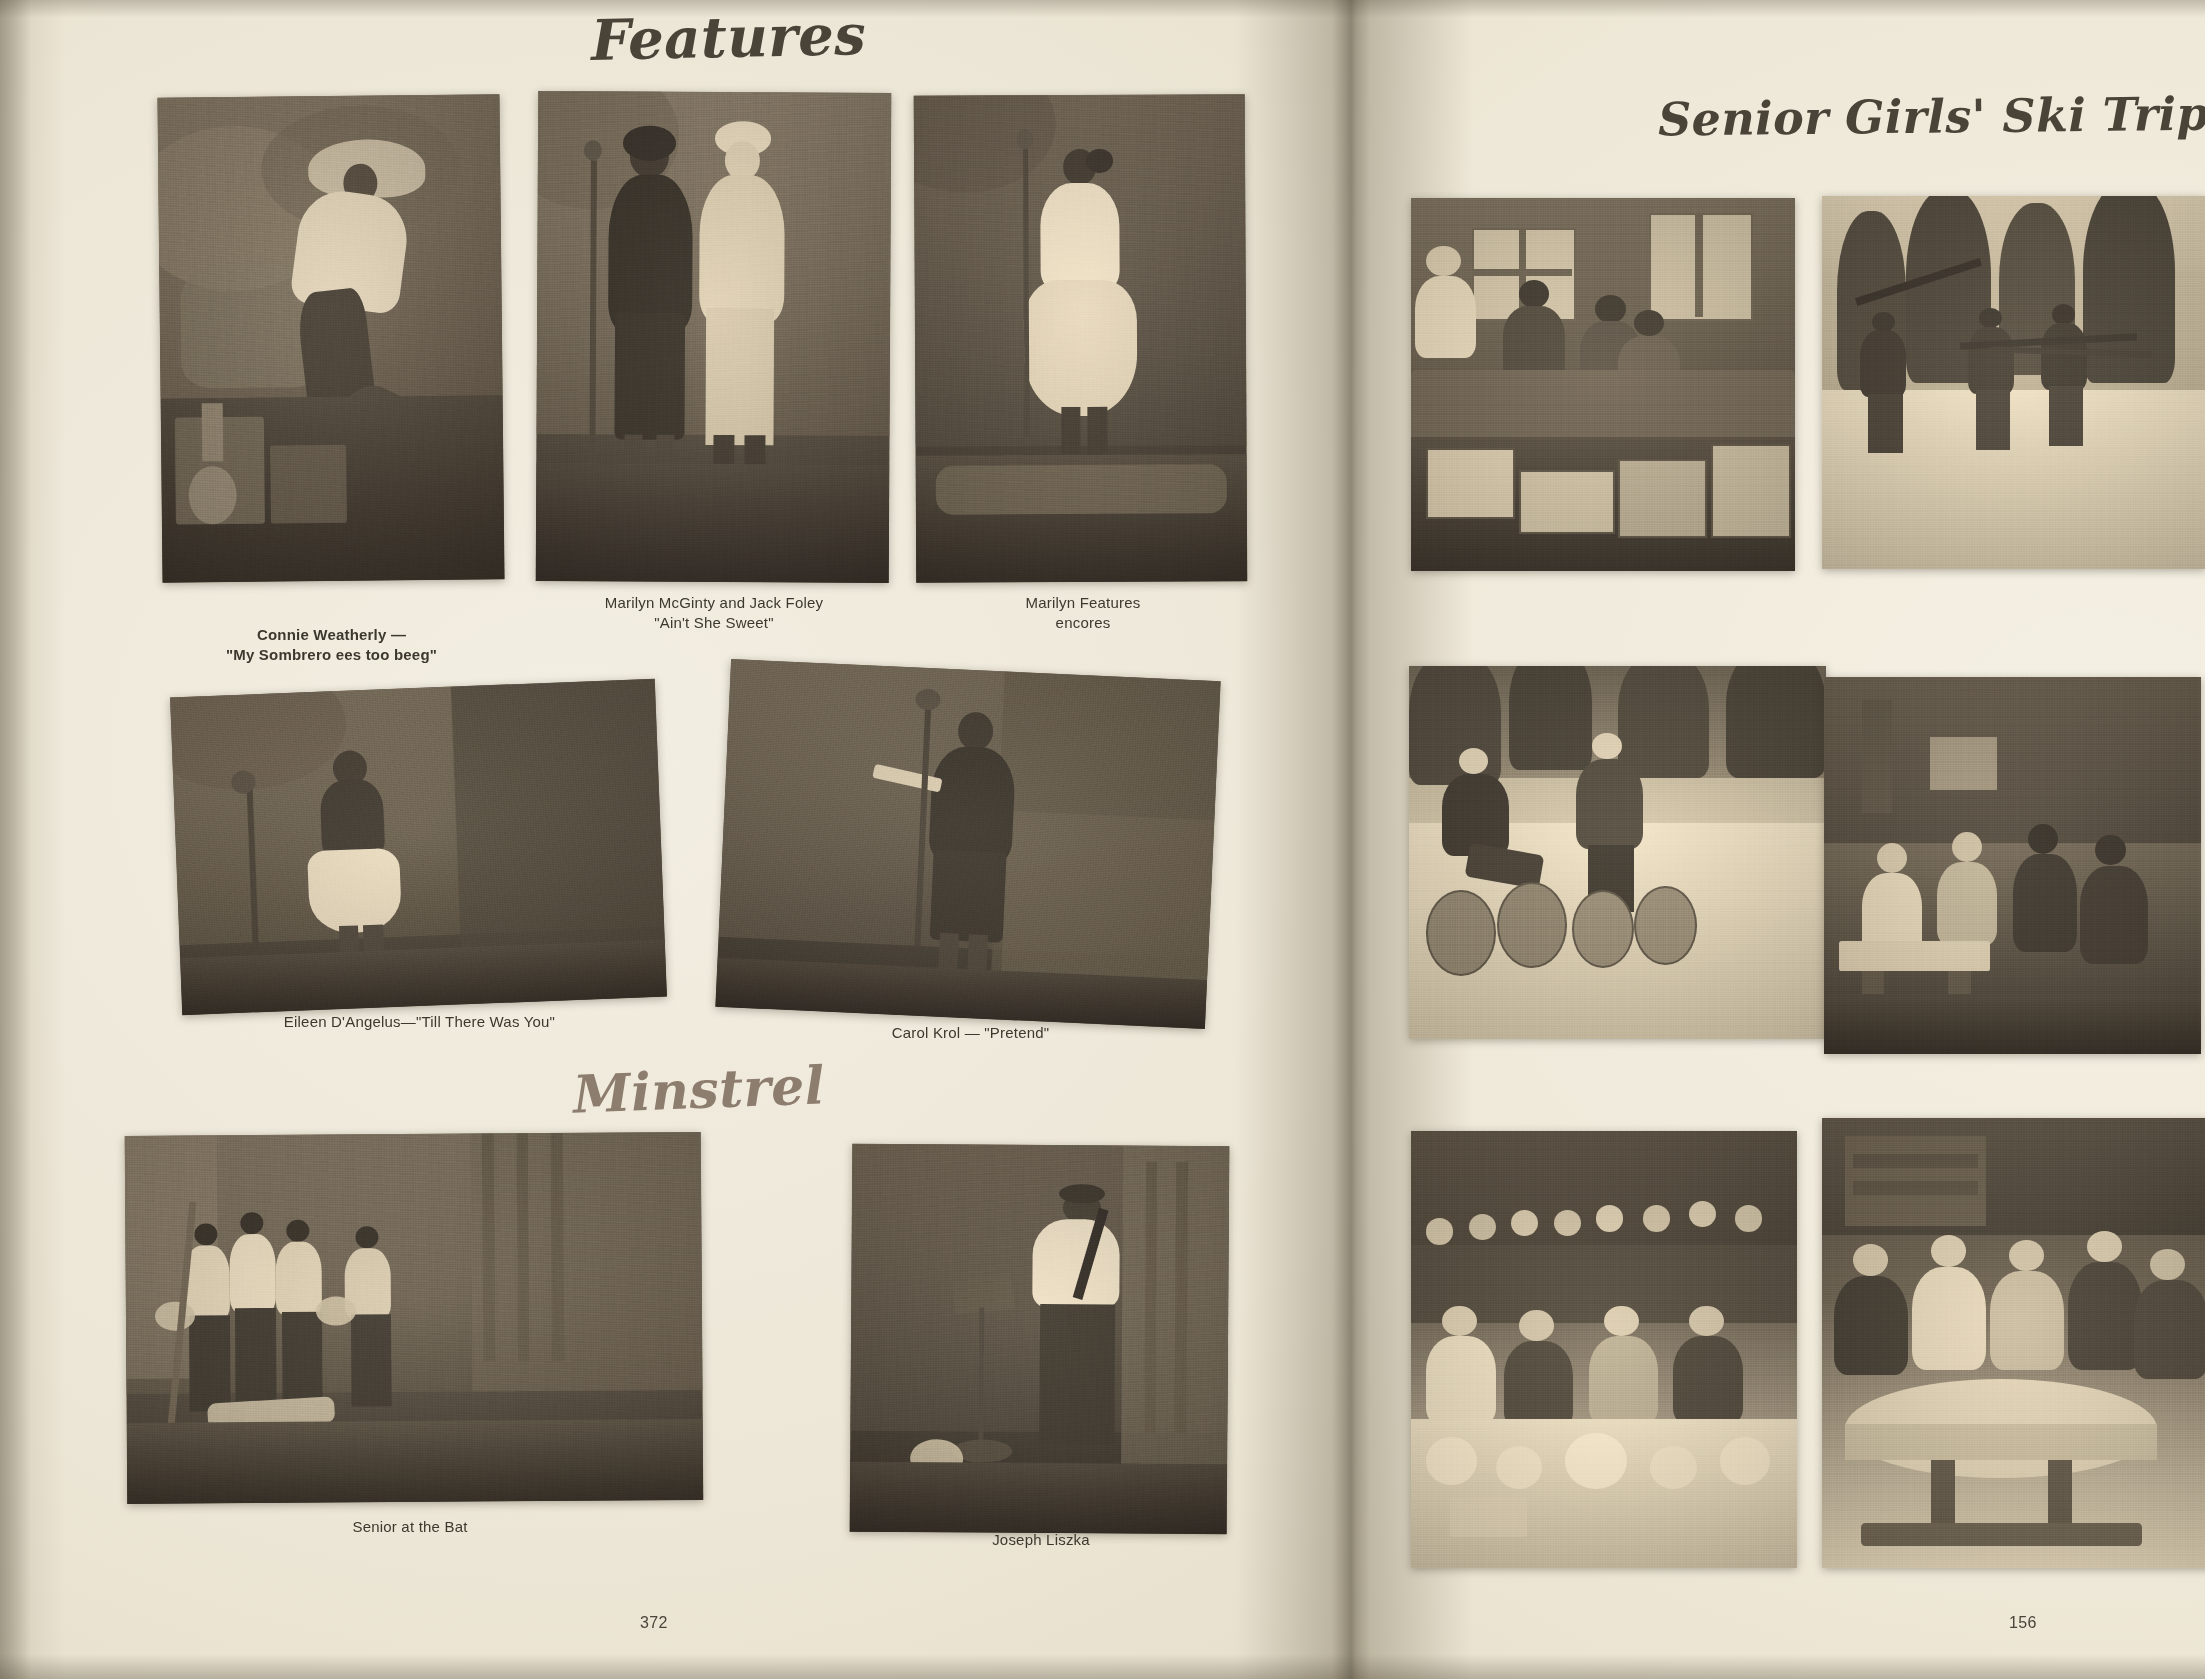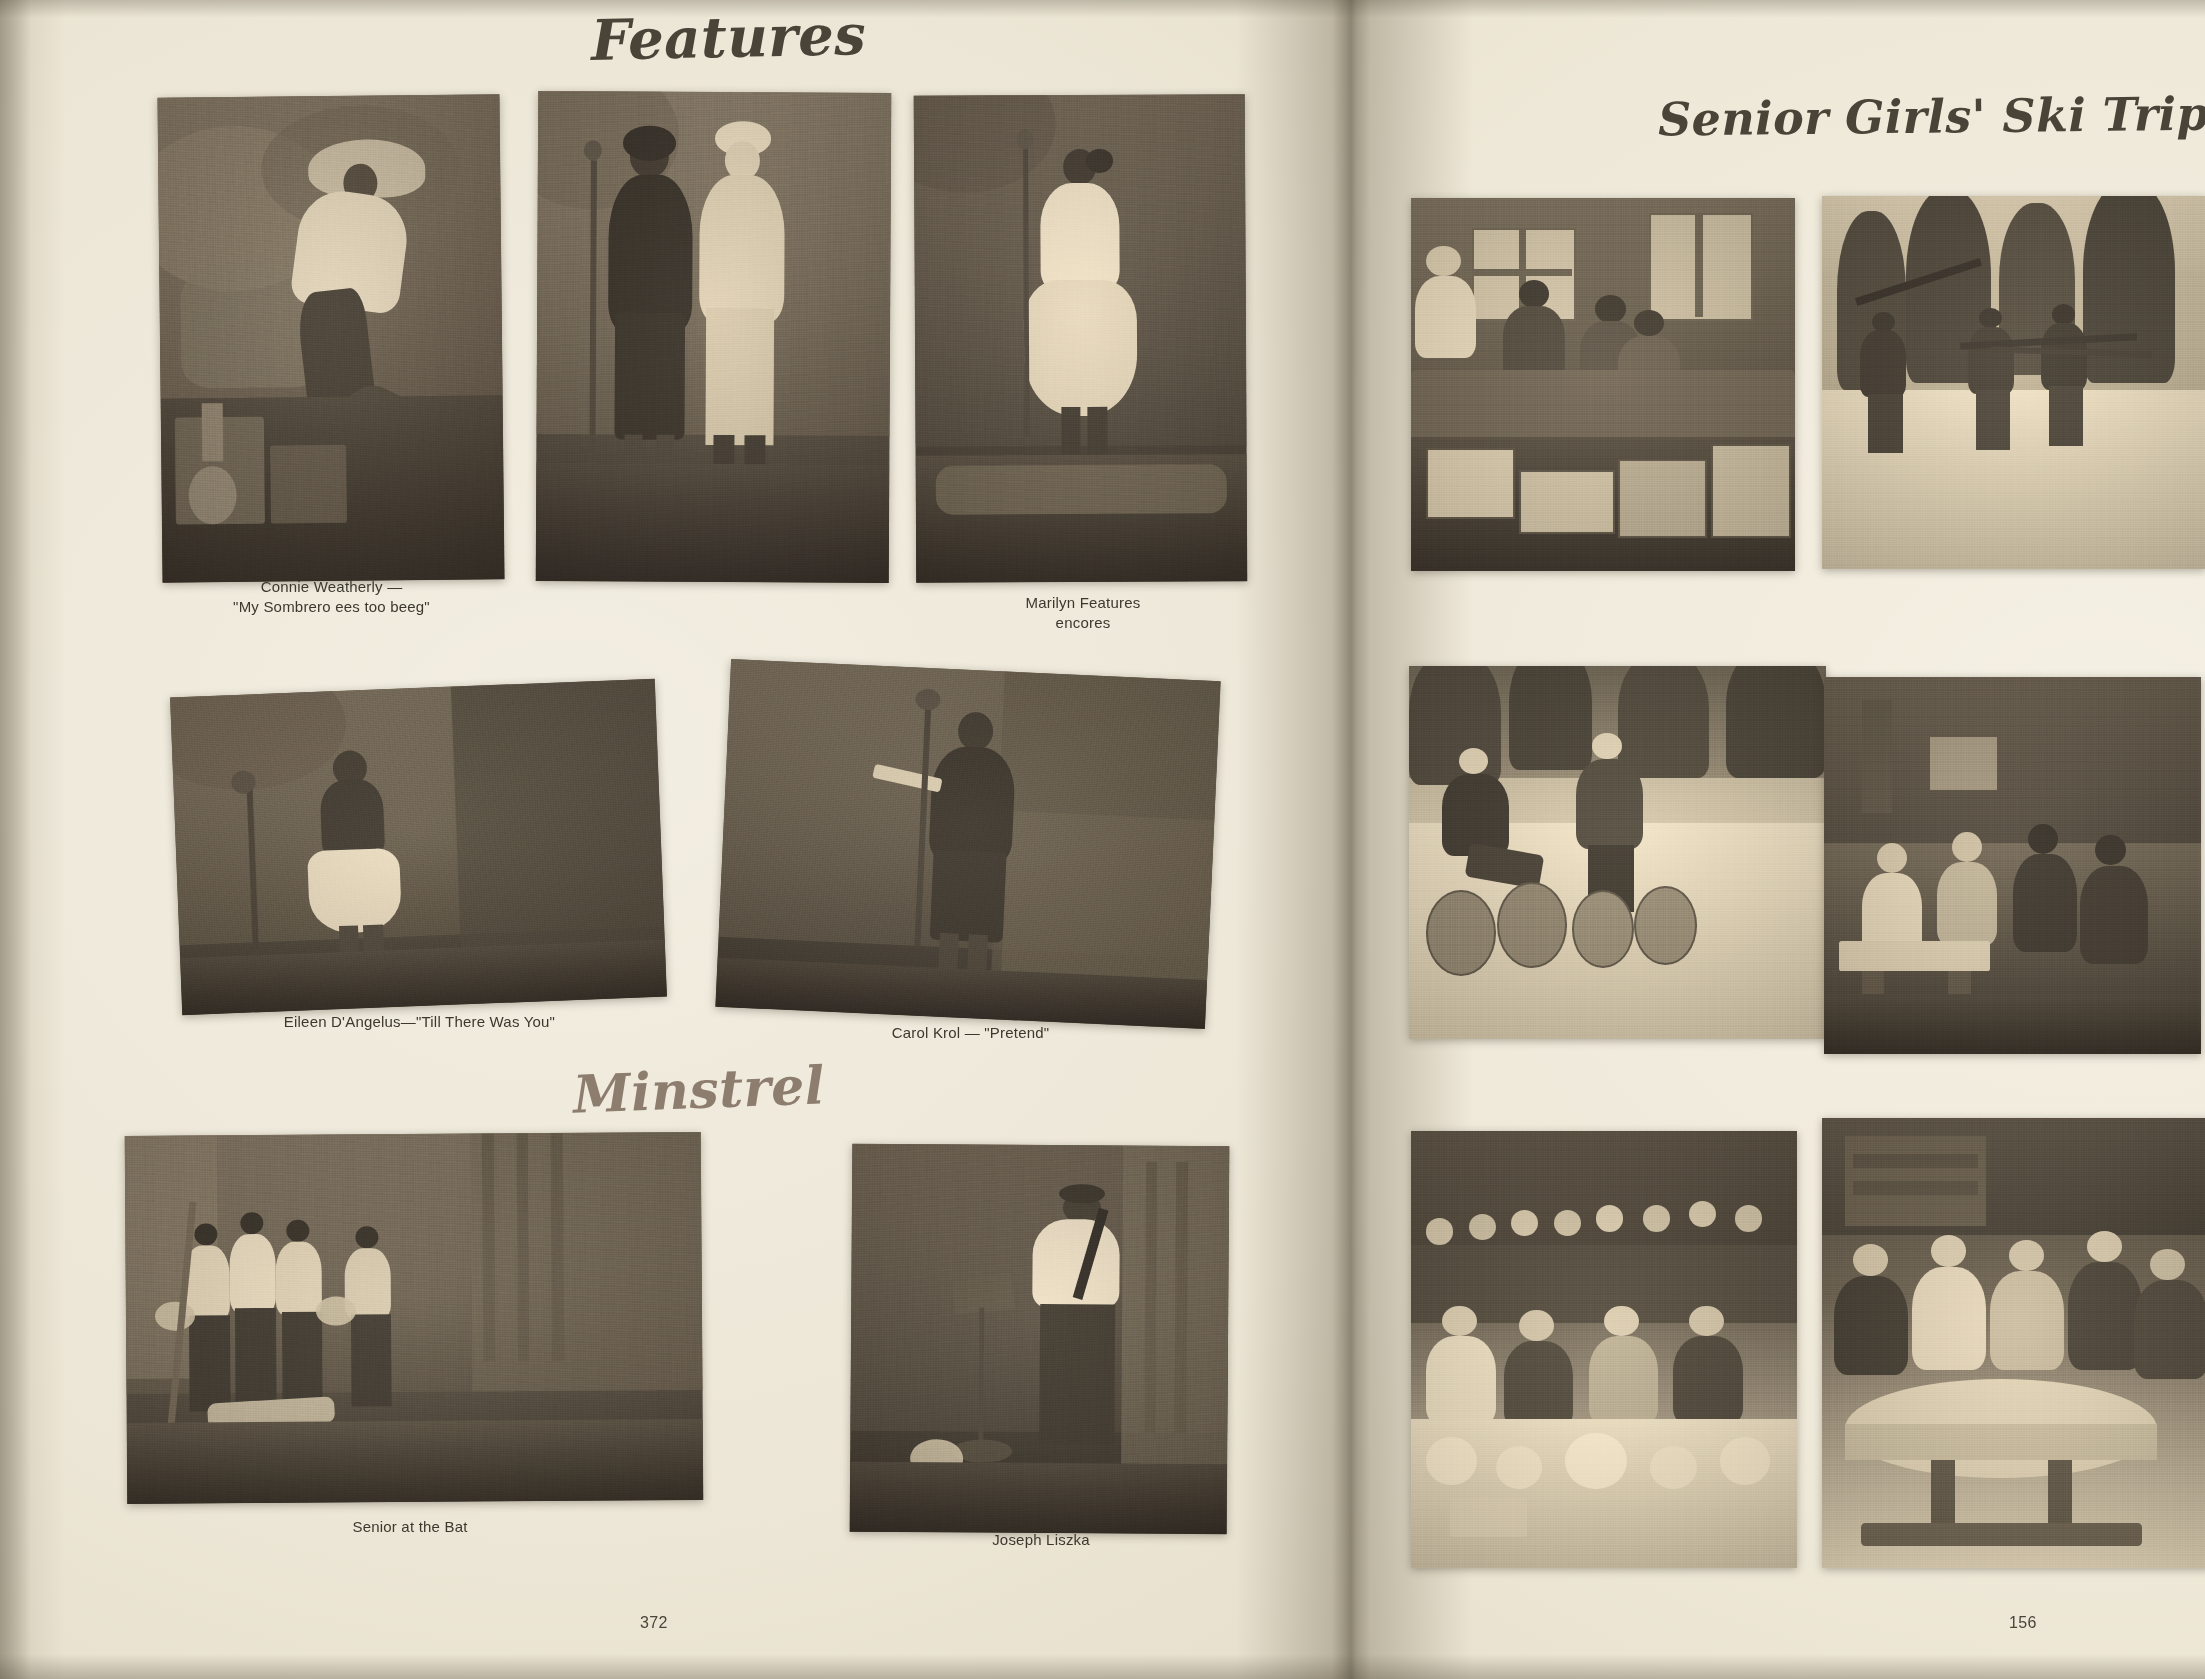--- a/index.html
+++ b/index.html
@@ -183,21 +183,21 @@
 
       <div class="rect" style="left:0;top:62%;width:100%;height:38%;background:linear-gradient(180deg,#4a4136,#2e2720);"></div>
       <div class="rect" style="left:4%;top:66%;width:26%;height:22%;background:#6a5f51;border-radius:3.5px;"></div>
       <div class="rect" style="left:12%;top:63%;width:6%;height:12%;background:#8a7f6e;"></div>
       <div class="blob" style="left:8%;top:76%;width:14%;height:12%;background:#8e8374;"></div>
       <div class="rect" style="left:32%;top:72%;width:22%;height:16%;background:#5d5245;border-radius:2.6px;"></div>
       <div class="vig"></div>
       <div class="grain"></div>
     </div>
   </div>
-  <div class="caption" style="left:142px; top:577px; width:379px;">
+  <div class="caption" style="left:142px; top:625px; width:379px;font-weight:bold;">
     <div>Connie Weatherly —</div>
     <div>"My Sombrero ees too beeg"</div>
   </div>
 
   <div class="photo" style="left:537px; top:92px; width:353px; height:490px; transform:rotate(0.3deg);">
     <div class="ph-inner" style="background:linear-gradient(180deg,#7b6e5e 0%,#5a4f42 55%,#36302a 100%);">
       <div class="rect" style="left:0;top:0;width:100%;height:70%;background:linear-gradient(170deg,#85796a,#5f5447);"></div>
       <div class="blob" style="left:-10%;top:-6%;width:50%;height:30%;background:#6d6152;opacity:.55;"></div>
 
       <div class="head" style="left:26%;top:9%;width:11%;height:8.5%;background:#3c342b;"></div>
@@ -213,20 +213,24 @@
       <div class="rect" style="left:48%;top:44%;width:19%;height:28%;background:#cfc5b0;"></div>
       <div class="rect" style="left:50%;top:70%;width:6%;height:18%;background:#3d352c;"></div>
       <div class="rect" style="left:59%;top:70%;width:6%;height:18%;background:#3d352c;"></div>
 
       <div class="rect" style="left:15%;top:14%;width:1.6%;height:62%;background:#4b4237;"></div>
       <div class="blob" style="left:13%;top:10%;width:5%;height:4%;background:#585045;"></div>
       <div class="rect" style="left:0;top:76%;width:100%;height:24%;background:linear-gradient(180deg,#4c4339,#2b2520);"></div>
       <div class="vig"></div>
       <div class="grain"></div>
     </div>
+  </div>
+  <div class="caption" style="left:511px; top:593px; width:406px;">
+    <div>Marilyn McGinty and Jack Foley</div>
+    <div>"Ain't She Sweet"</div>
   </div>
 
   <div class="photo" style="left:915px; top:95px; width:331px; height:487px; transform:rotate(-0.3deg);">
     <div class="ph-inner" style="background:linear-gradient(180deg,#6a5e50 0%,#4e443a 55%,#332d26 100%);">
       <div class="rect" style="left:0;top:0;width:100%;height:72%;background:linear-gradient(175deg,#6f6355,#4b4238);"></div>
       <div class="blob" style="left:-12%;top:-8%;width:55%;height:28%;background:#5b5044;opacity:.6;"></div>
 
       <div class="head" style="left:45%;top:11%;width:10%;height:7.5%;background:#3c342b;"></div>
       <div class="blob" style="left:52%;top:11%;width:8%;height:5%;background:#332c25;"></div>
       <div class="body" style="left:38%;top:18%;width:24%;height:22%;background:#e6e0d0;"></div>

